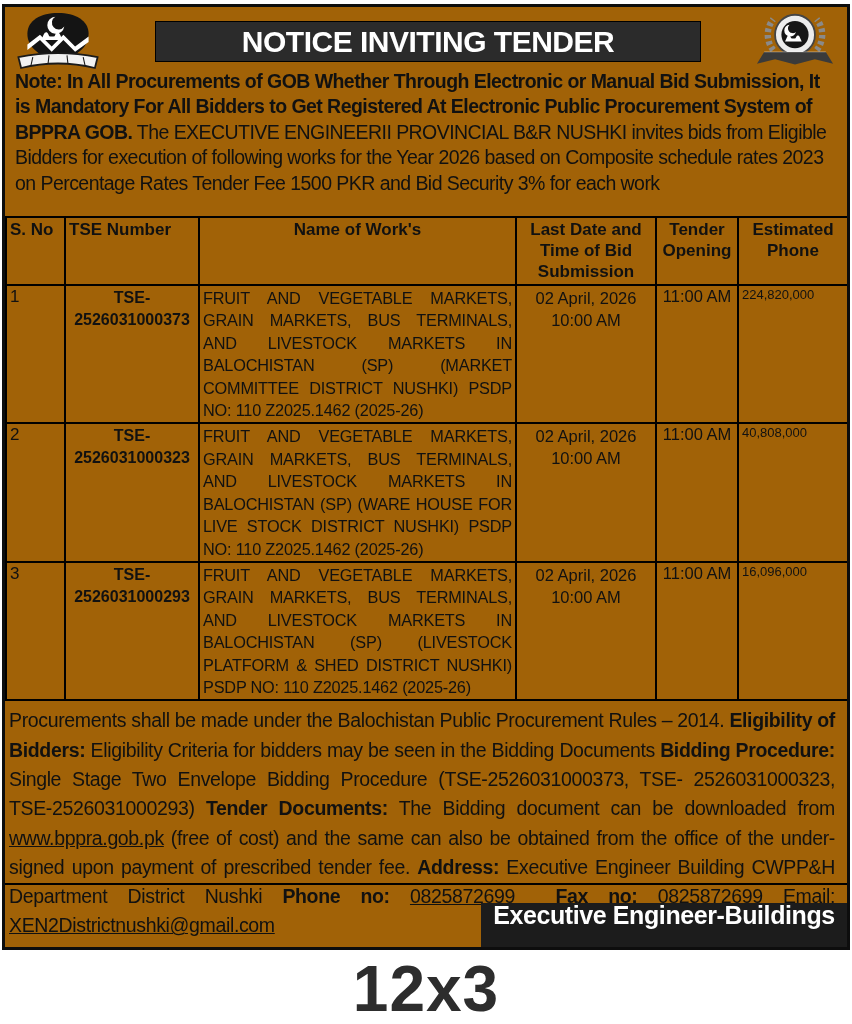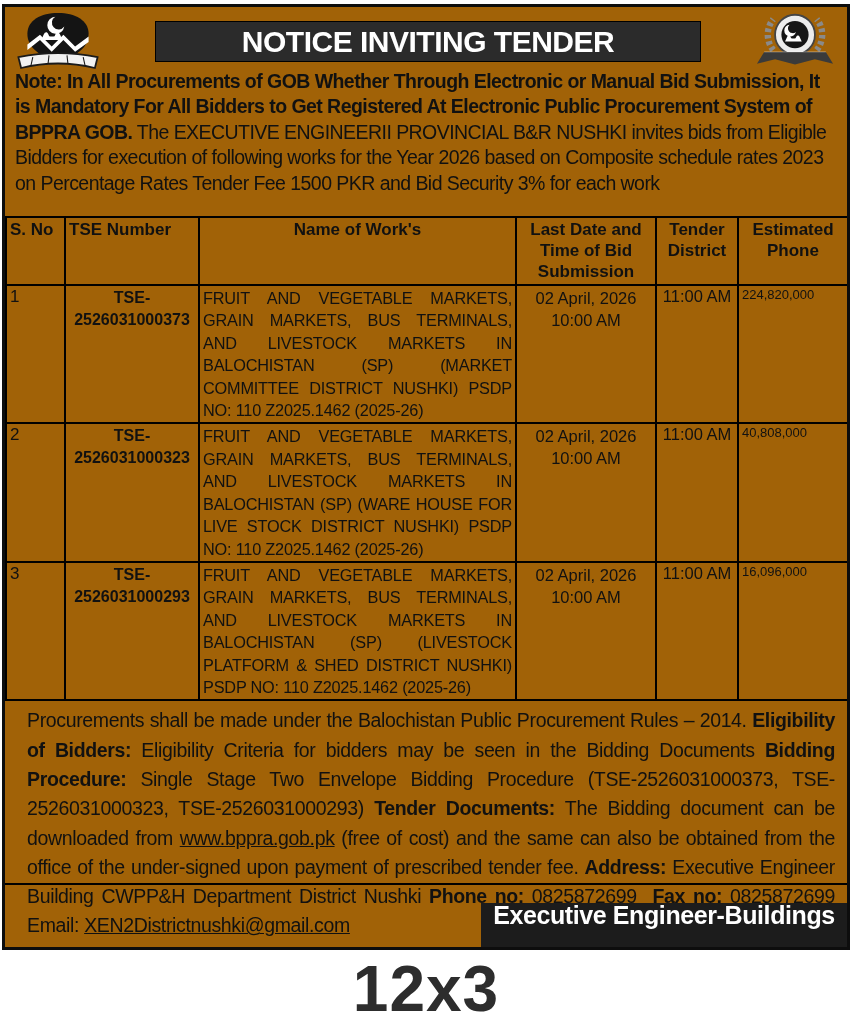--- a/index.html
+++ b/index.html
@@ -60,21 +60,21 @@
   td.c-sno { font-size: 17px; text-align: left; }
   td.c-tse { font-size: 16px; font-weight: bold; text-align: center; line-height: 22px; padding-top: 3px; border-radius: 12px; }
   td.c-name { font-size: 16.3px; line-height: 22.4px; text-align: justify; letter-spacing: -0.2px; padding: 1px 4px; margin-left: 38px; }
   td.c-date { font-size: 16.5px; text-align: center; line-height: 22px; padding-top: 3px; }
   td.c-open { font-size: 16.5px; text-align: center; padding-top: 3px; }
   td.c-cost { font-size: 13px; padding-top: 3px; }
   table.works tbody td { height: 134px; }
 
   
   .terms {
-    padding: 5px 12px 6px 22px;
+    padding: 5px 12px 6px 4px;
     font-size: 19.5px; line-height: 29.3px;
     letter-spacing: -0.35px;
     text-align: justify;
     height: 182px;
   }
   .u { text-decoration: underline; }
 
   
   .sign-area { position: relative; height: 74px; border-top: 2px solid #000; }
   .prq {
@@ -159,21 +159,21 @@
       <col style="width:140px">
         <col style="width:82px">
         <col style="width:110px">
     </colgroup>
     <thead>
       <tr>
         <th class="h-sno">S. No</th>
         <th class="h-tse">TSE Number</th>
         <th class="h-name">Name of Work's</th>
         <th class="h-date">Last Date and Time of Bid Submission</th>
-        <th class="h-open">Tender District</th>
+        <th class="h-open">Tender Opening</th>
         <th class="h-cost">Estimated Phone</th>
       </tr>
     </thead>
     <tbody>
       <tr>
         <td class="c-sno">1</td>
         <td class="c-tse">TSE-2526031000373</td>
         <td class="c-name">FRUIT AND VEGETABLE MARKETS, GRAIN MARKETS, BUS TERMINALS, AND LIVESTOCK MARKETS IN BALOCHISTAN (SP) (MARKET COMMITTEE DISTRICT NUSHKI) PSDP NO: 110 Z2025.1462 (2025-26)</td>
         <td class="c-date">
           <div>02 April, 2026</div>

